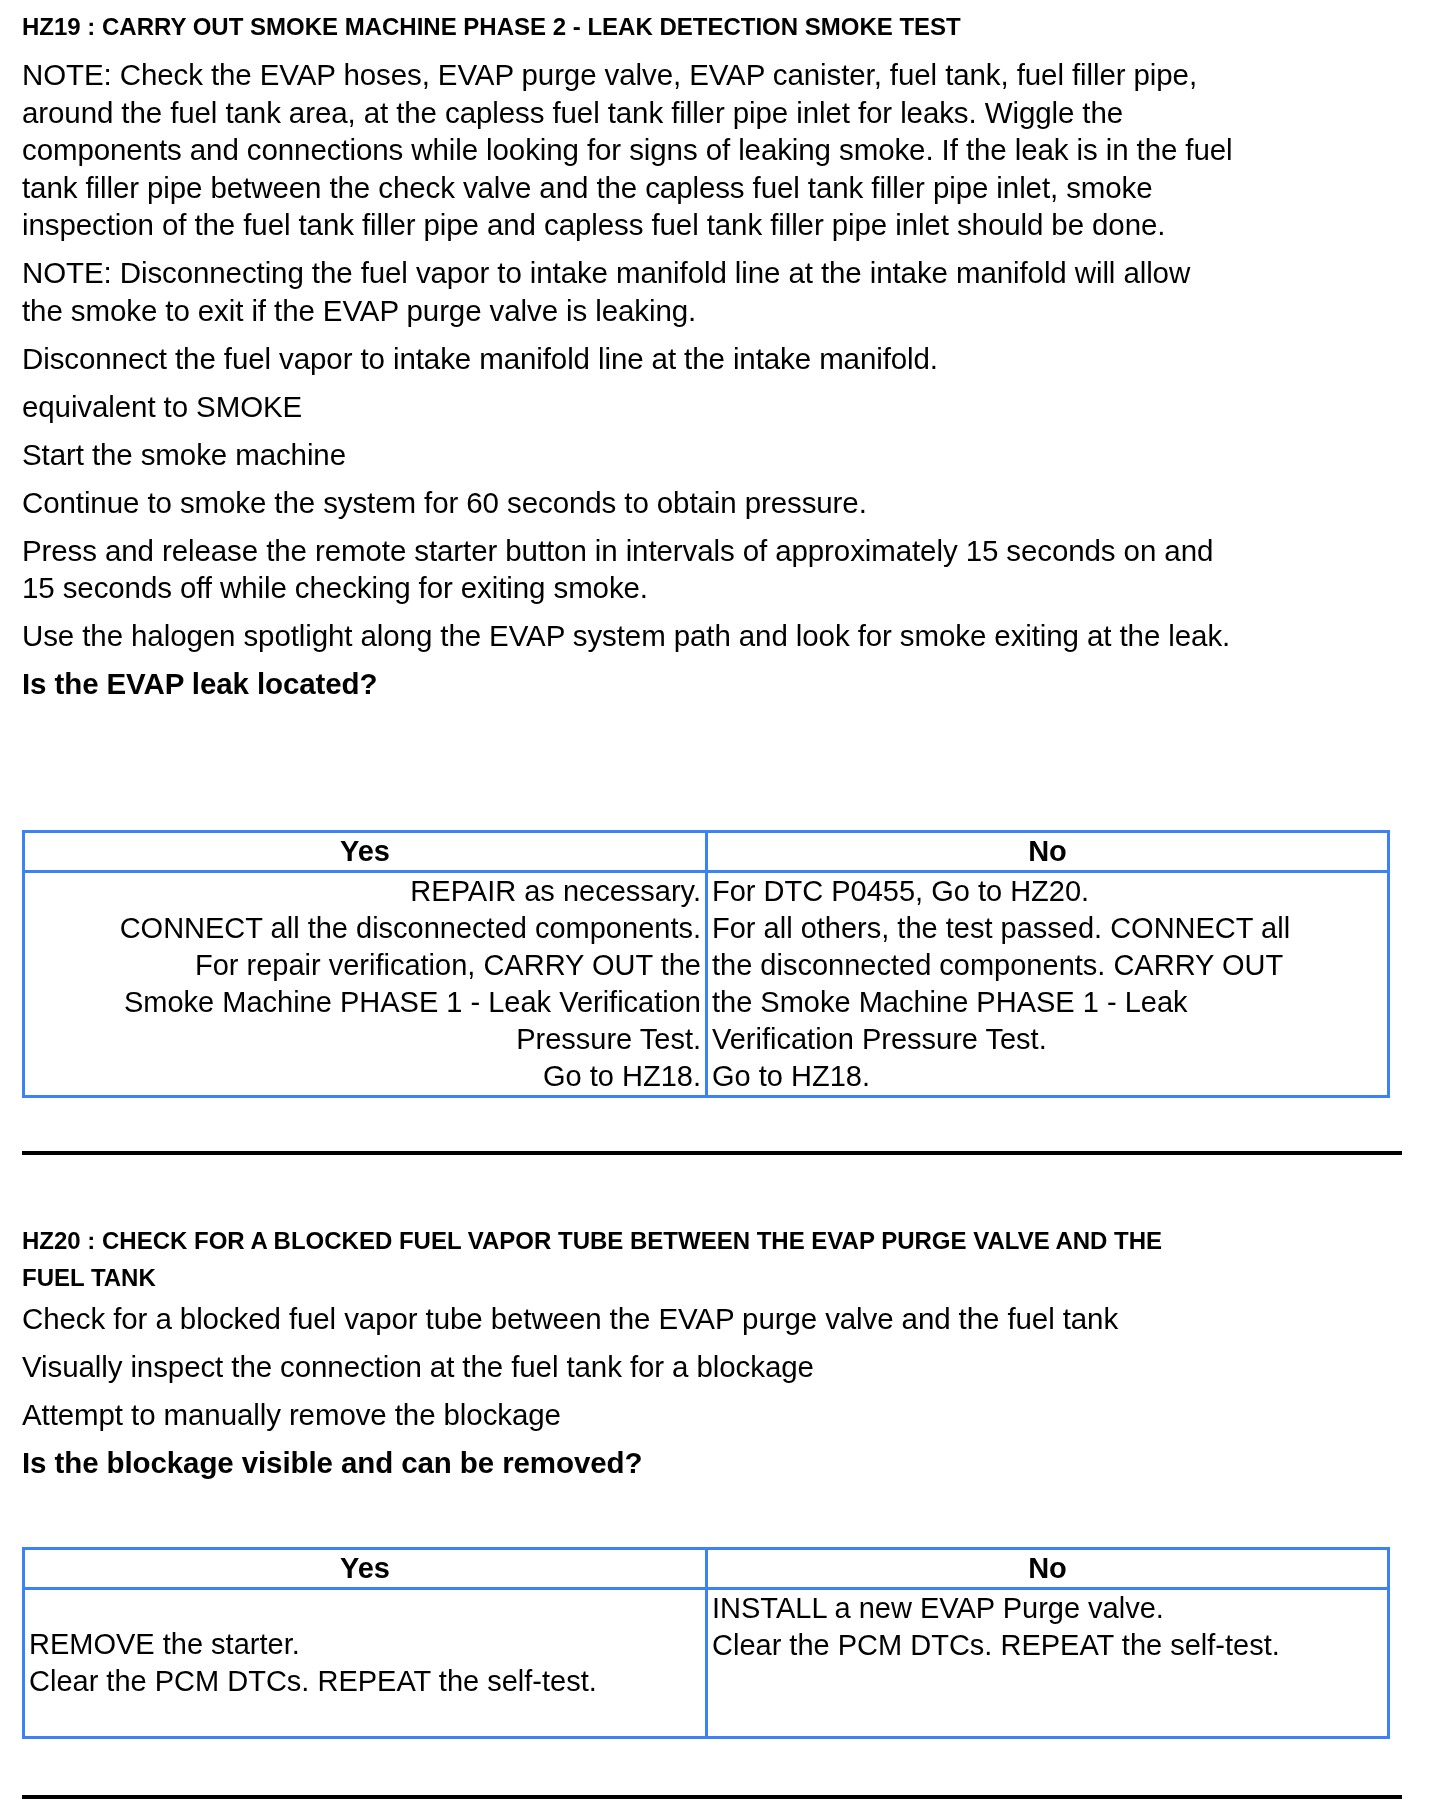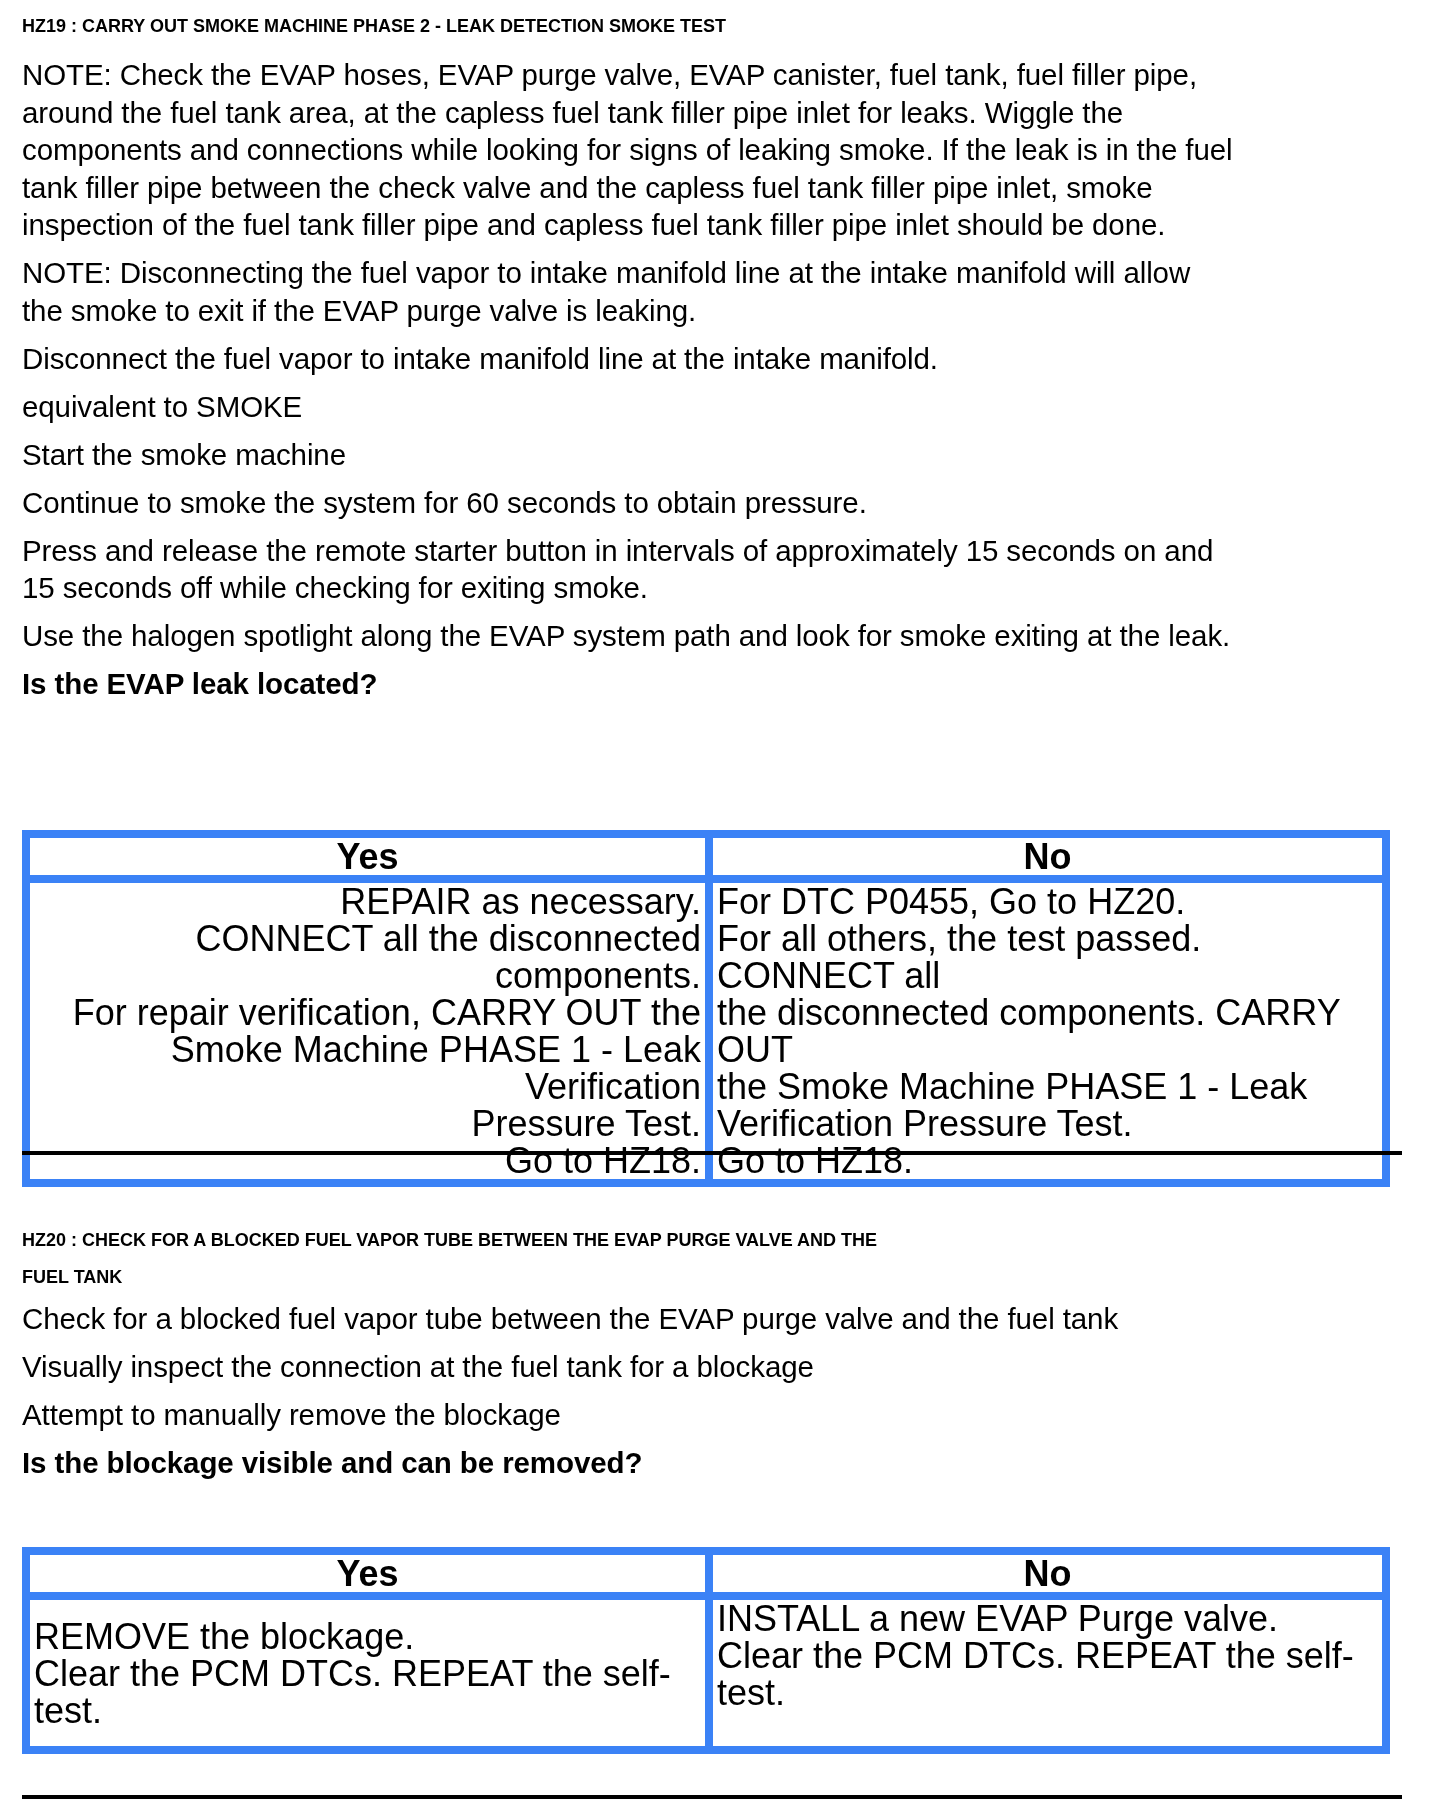--- a/index.html
+++ b/index.html
@@ -1,23 +1,23 @@
 <!DOCTYPE html>
 <html><head>
 <meta charset="utf-8">
 <style>
   html, body { margin: 0; padding: 0; background: #ffffff; }
   body { width: 1440px; height: 1820px; position: relative; overflow: hidden;
          font-family: "Liberation Sans", sans-serif; color: #000; }
   .page { position: absolute; left: 22px; top: 0; width: 1390px; }
-  .step-title { font-weight: bold; font-size: 18px; line-height: 37px; margin: 8px 0 6px 0; }
+  .step-title { font-weight: bold; font-size: 24px; line-height: 37px; margin: 8px 0 6px 0; }
   .para { font-size: 29.5px; line-height: 37.5px; margin: 0 0 10.5px 0; letter-spacing: -0.1px; }
   .question { font-weight: bold; }
   table.yn { border-collapse: collapse; width: 1368px; table-layout: fixed; margin-left: 0; }
-  table.yn th, table.yn td { border: 8px solid #3b82f6; font-size: 36px; line-height: 37px; padding: 0 4px; vertical-align: top; }
+  table.yn th, table.yn td { border: 3px solid #3b82f6; font-size: 29px; line-height: 37px; padding: 0 4px; vertical-align: top; }
   table.yn th { font-weight: bold; text-align: center; height: 36px; }
   table.yn col.c1 { width: 683px; }
   table.yn td.center { text-align: right; }
   table.yn td.left { text-align: left; }
   .line { display: block; }
   .rule { height: 4px; background: #000; width: 1380px; }
   #hz19-title { position: absolute; top: 0; }
   #hz19-body { position: absolute; top: 56px; }
   #table1 { position: absolute; top: 830px; }
   #rule1 { position: absolute; top: 1151px; }
@@ -121,21 +121,21 @@
         <col>
       </colgroup>
     <tbody>
         <tr>
       <th>Yes</th>
       <th>No</th>
     </tr>
     <tr>
       <td class="left yes-cell">
         <div class="inner">
-          <span class="line">REMOVE the blockage.</span>
+          <span class="line">REMOVE the starter.</span>
           <span class="line">Clear the PCM DTCs. REPEAT the self-test.</span>
         </div>
       </td>
       <td class="left">
         <span class="line">INSTALL a new EVAP Purge valve.</span>
         <span class="line">Clear the PCM DTCs. REPEAT the self-test.</span>
       </td>
     </tr>
   </tbody>
     </table>

